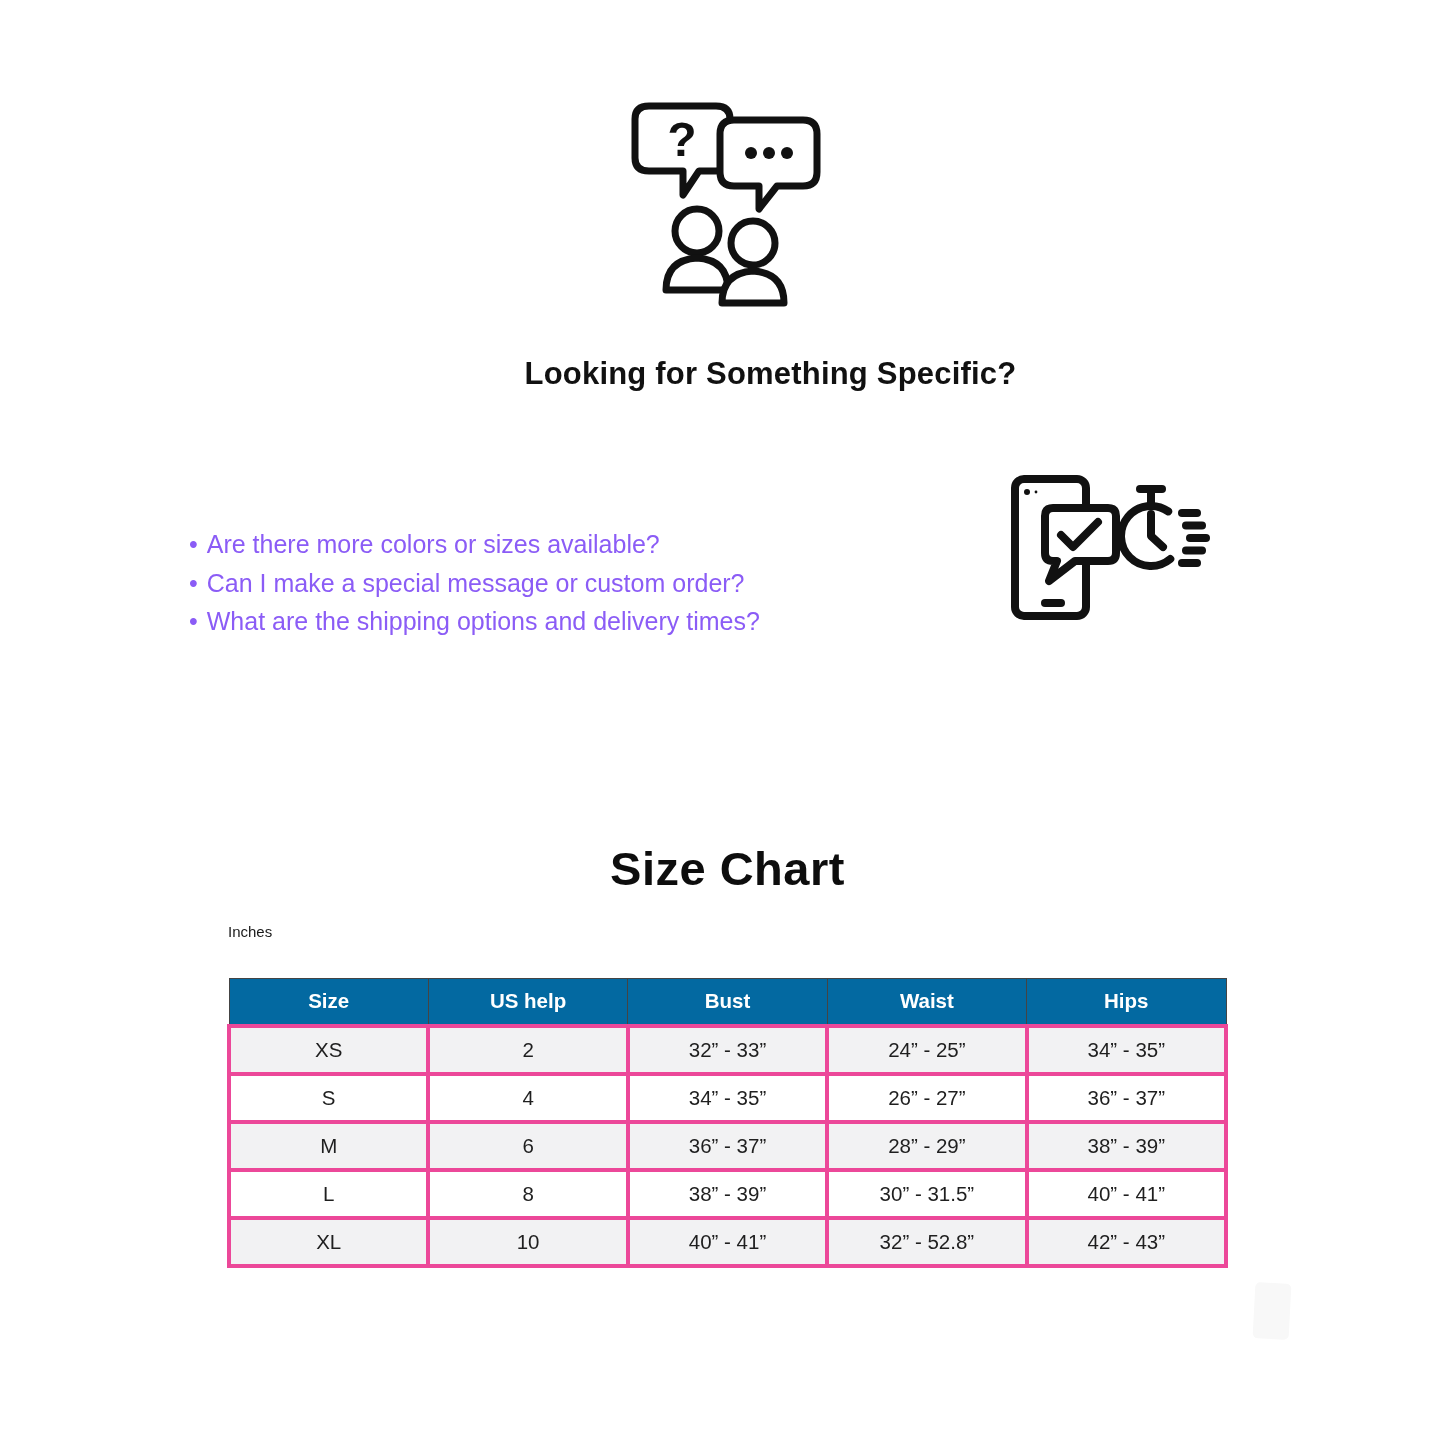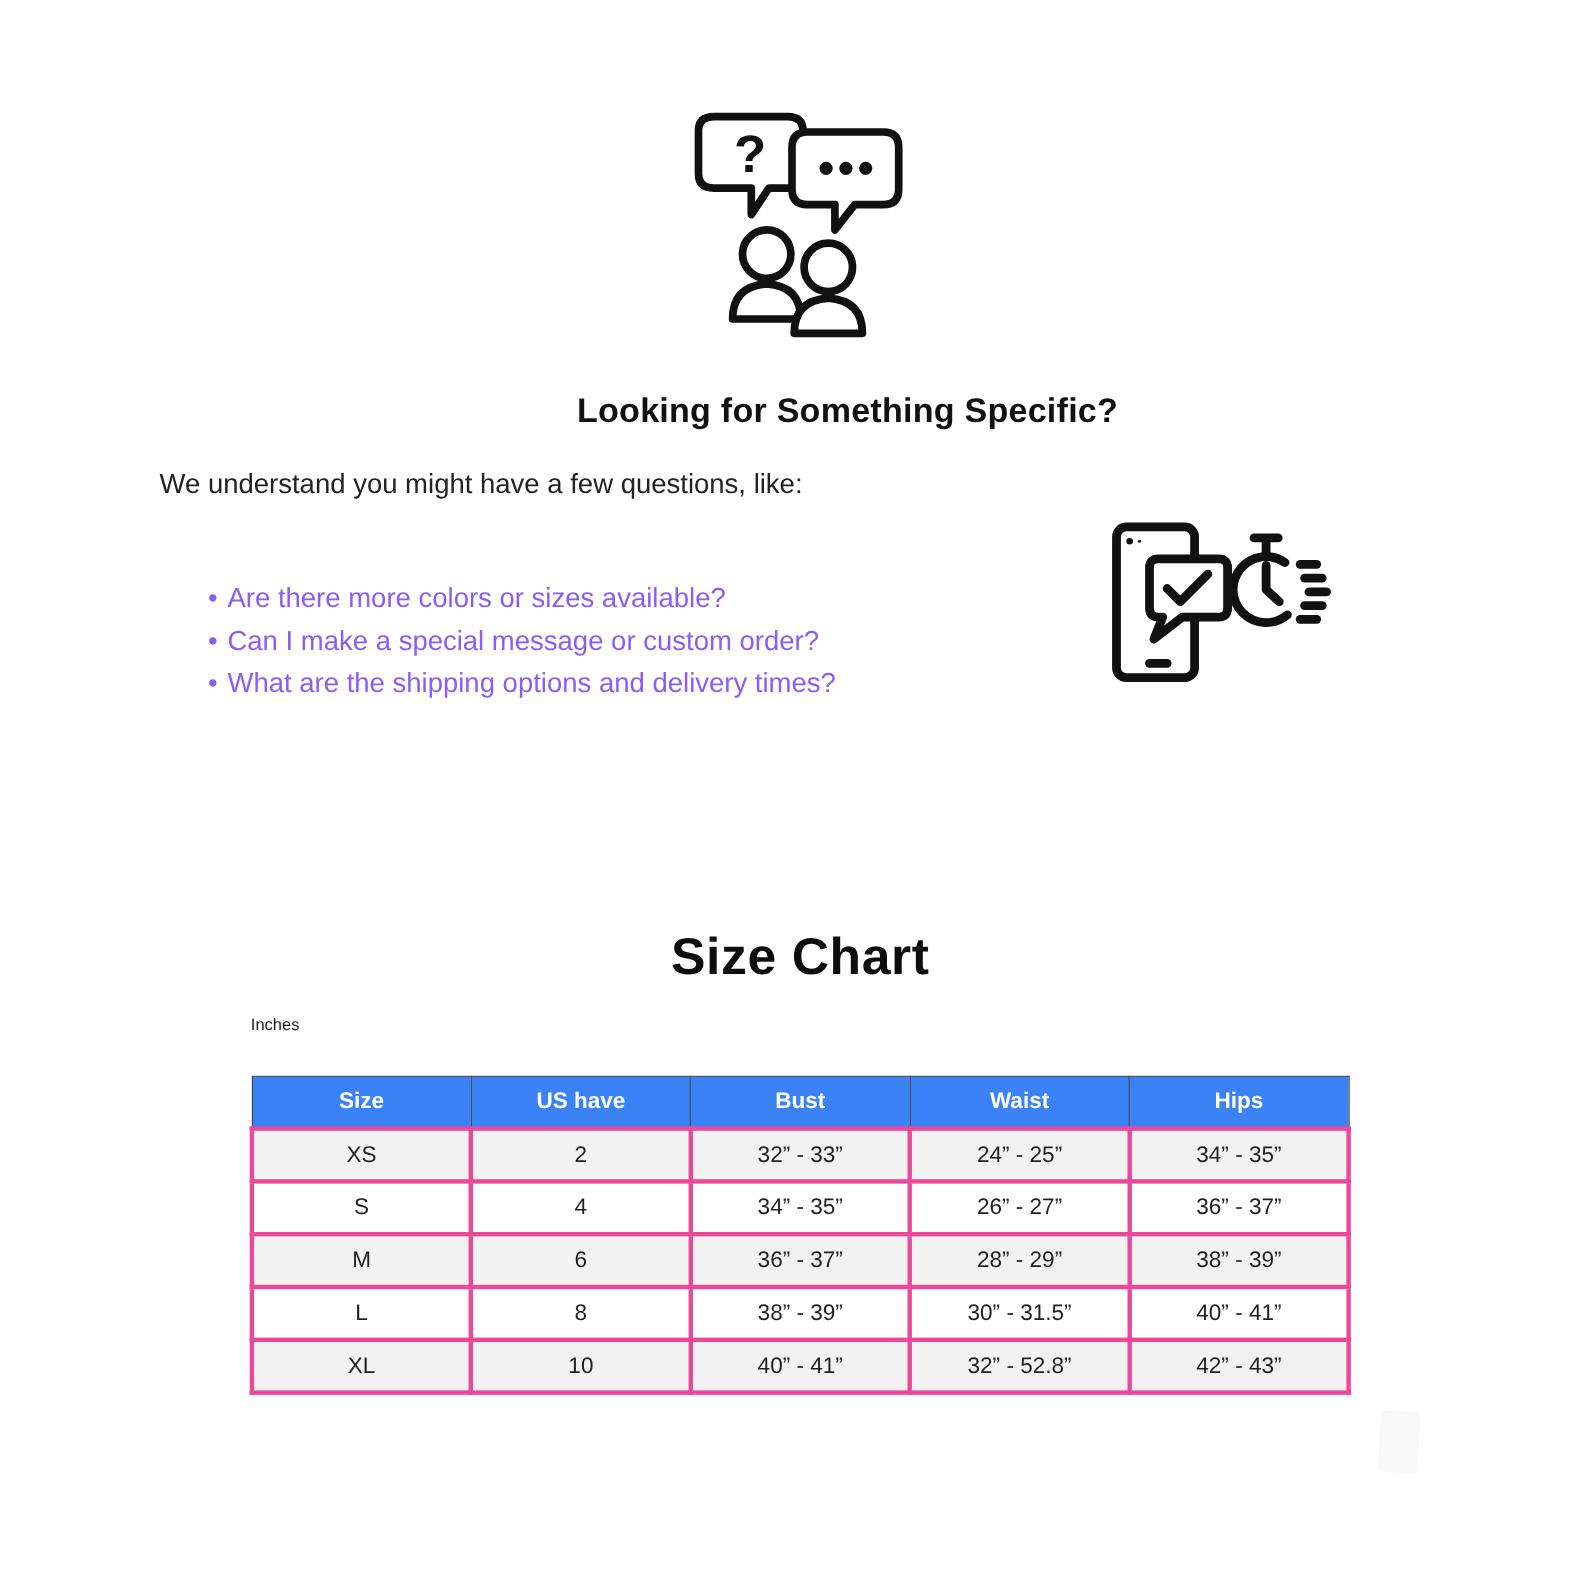--- a/index.html
+++ b/index.html
@@ -94,21 +94,21 @@
     width: 1001px;
   }
   table.size-table {
     width: 100%;
     border-collapse: collapse;
     table-layout: fixed;
     font-size: 20.5px;
     color: #1f1f1f;
   }
   table.size-table th {
-    background: #3b82f6;
+    background: #0369a1;
     color: #ffffff;
     font-weight: bold;
     height: 47px;
     border: 1px solid #444444;
     border-bottom: 1px solid #cccccc;
     text-align: center;
     vertical-align: middle;
   }
   table.size-table td {
     height: 48px;
@@ -148,21 +148,20 @@
       <circle cx="72" cy="133" r="22" fill="#ffffff" stroke="#111111" stroke-width="7"></circle>
       <path d="M41 192 Q41 162 72 160 Q103 162 103 192 Z" fill="#ffffff" stroke="#111111" stroke-width="7" stroke-linejoin="round"></path>
 
       <circle cx="128" cy="145" r="22" fill="#ffffff" stroke="#111111" stroke-width="7"></circle>
       <path d="M97 205 Q97 175 128 173 Q159 175 159 205 Z" fill="#ffffff" stroke="#111111" stroke-width="7" stroke-linejoin="round"></path>
     </svg>
   </div>
 
   <div class="main-heading">Looking for Something Specific?</div>
 
-  <div class="lead-text">We understand you might have a few questions, like:</div>
 
   <div class="bullet-list">
     <div class="bullet-line">
       <span class="bullet-dot">•</span><span>Are there more colors or sizes available?</span>
     </div>
     <div class="bullet-line">
       <span class="bullet-dot">•</span><span>Can I make a special message or custom order?</span>
     </div>
     <div class="bullet-line">
       <span class="bullet-dot">•</span><span>What are the shipping options and delivery times?</span>
@@ -195,21 +194,21 @@
 
 
   <div class="size-chart-heading">Size Chart</div>
   <div class="unit-label">Inches</div>
 
   <div class="size-table-wrap">
     <table class="size-table">
       <thead>
         <tr>
           <th>Size</th>
-          <th>US have</th>
+          <th>US help</th>
           <th>Bust</th>
           <th>Waist</th>
           <th>Hips</th>
         </tr>
       </thead>
       <tbody>
         <tr>
           <td>XS</td>
           <td>2</td>
           <td>32” - 33”</td>

